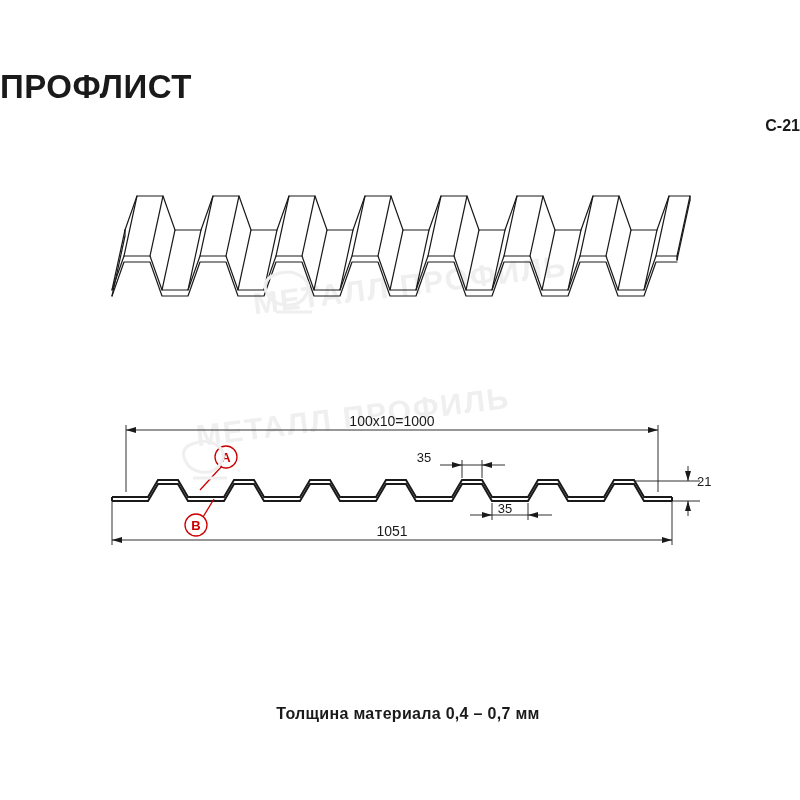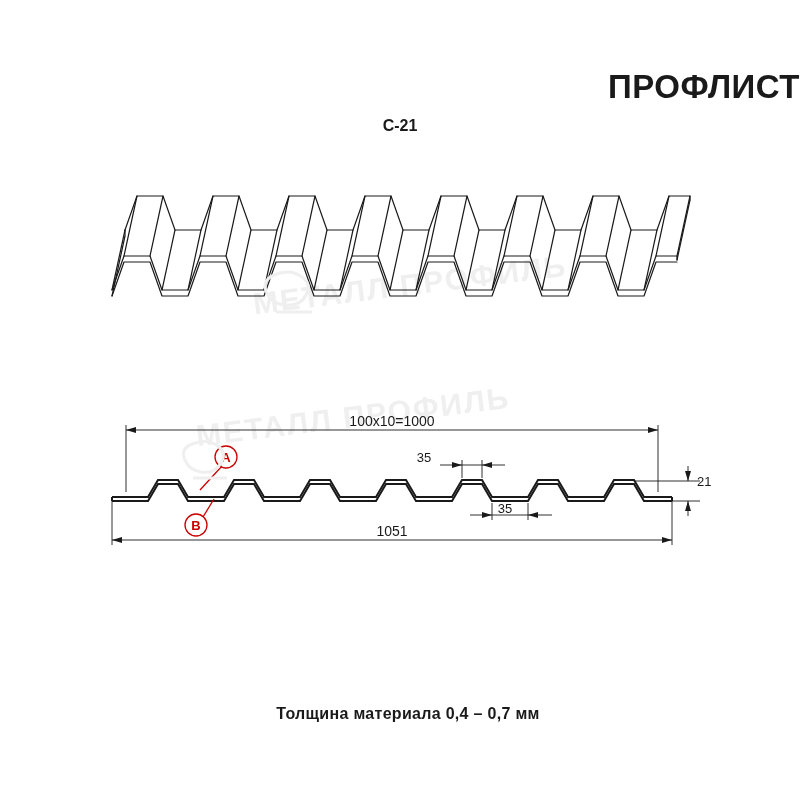--- a/index.html
+++ b/index.html
@@ -18,31 +18,31 @@
   .page {
     position: relative;
     width: 800px;
     height: 800px;
   }
   .title {
     position: absolute;
     left: 0;
     top: 68px;
     width: 800px;
+    text-align: left;
+    font-size: 33px;
+    font-weight: bold;
+    letter-spacing: 0.5px;
+  }
+  .subtitle {
+    position: absolute;
+    left: 0;
+    top: 117px;
+    width: 800px;
     text-align: right;
-    font-size: 33px;
-    font-weight: bold;
-    letter-spacing: 0.5px;
-  }
-  .subtitle {
-    position: absolute;
-    left: 0;
-    top: 117px;
-    width: 800px;
-    text-align: center;
     font-size: 16px;
     font-weight: bold;
   }
   .footer {
     position: absolute;
     left: 0;
     top: 705px;
     width: 800px;
     text-align: center;
     font-size: 16px;

